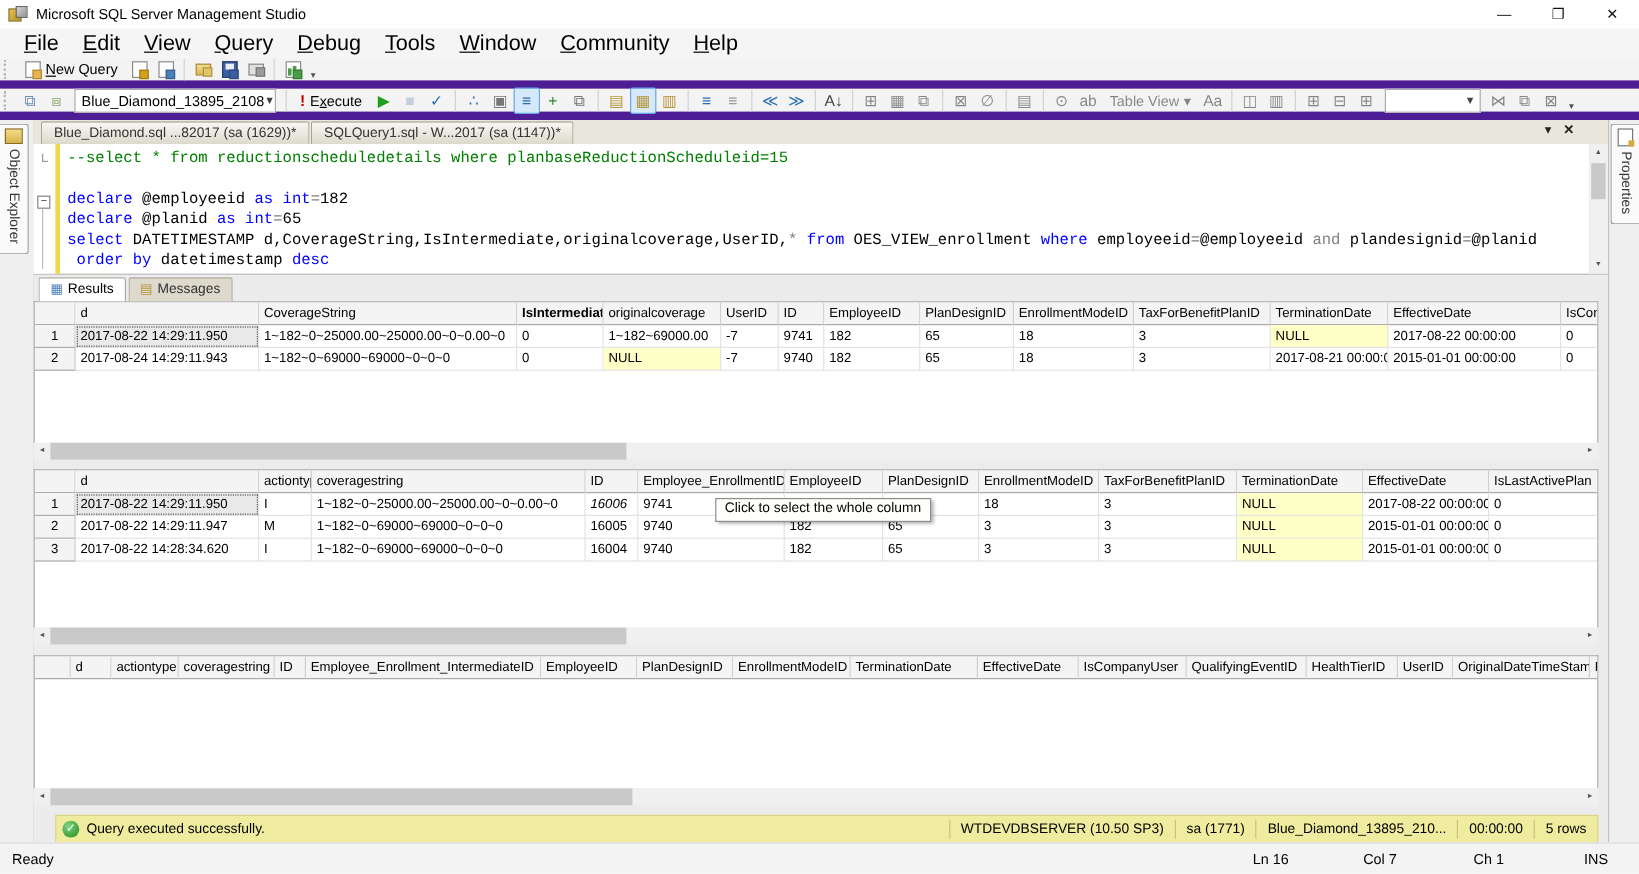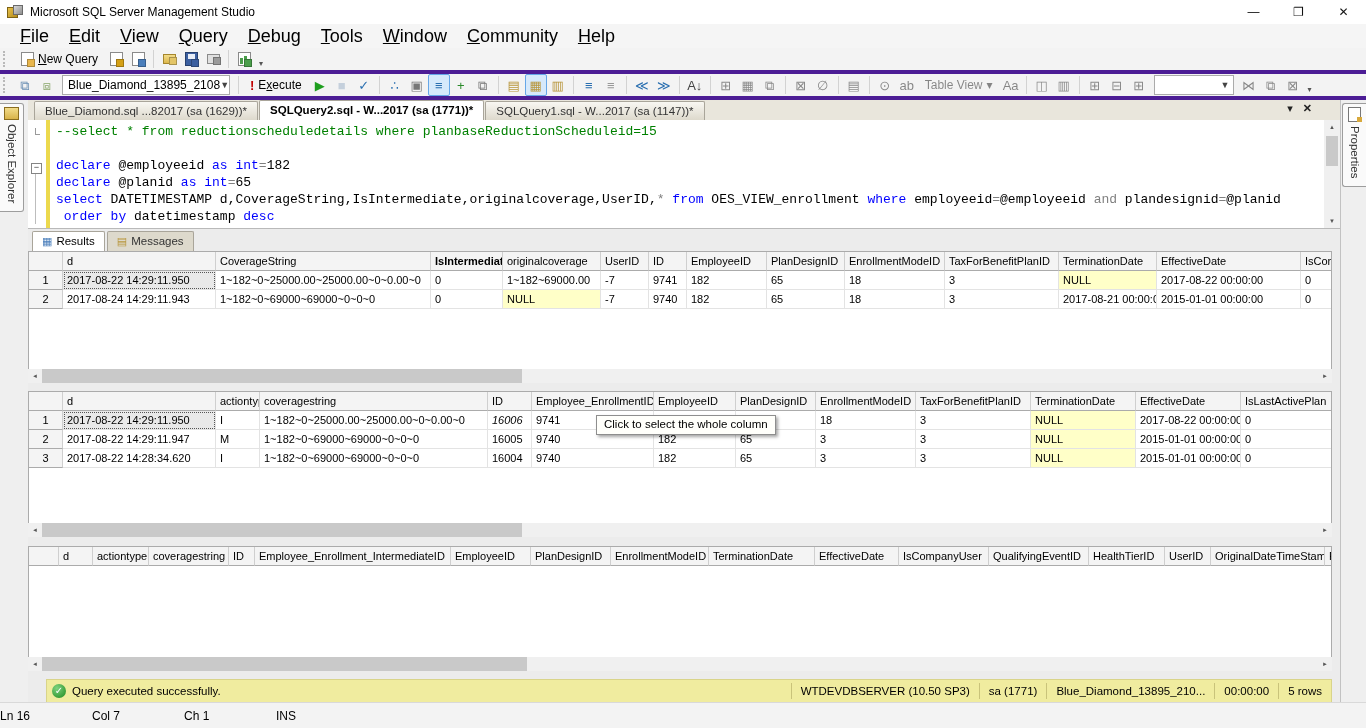--- a/index.html
+++ b/index.html
@@ -14,21 +14,21 @@
   #appicon .a2{position:absolute;left:6px;top:0;width:8px;height:8px;background:linear-gradient(135deg,#d8d8d8,#8f8f8f);border:1px solid #6a6a6a;}
   #wtitle{font-size:12px;color:#000;}
   #wincontrols{margin-left:auto;display:flex;height:24px;}
   .wbtn{width:45px;height:24px;display:flex;align-items:center;justify-content:center;font-size:12px;color:#111;}
   
   #menubar{position:absolute;left:0;top:24px;width:1366px;height:24px;background:#f5f5f5;
            display:flex;align-items:center;padding-left:10px;box-sizing:border-box;}
   .menu-item{padding:0 10px;height:22px;line-height:22px;font-size:18px;}
   
   .toolbar{position:absolute;left:0;width:1366px;height:26px;background:#f3f3f3;
-           display:flex;align-items:center;box-sizing:border-box;border-bottom:4px solid #4c1d95;}
+           display:flex;align-items:center;box-sizing:border-box;border-bottom:7px solid #4c1d95;}
   #tb1{top:48px;} #tb2{top:74px;}
   .grip{width:5px;height:16px;margin:0 4px 0 3px;border-left:2px dotted #b9b9b9;}
   .tsep{width:1px;height:18px;background:#d2d2d2;margin:0 4px;}
   .tbtn{height:22px;min-width:22px;display:flex;align-items:center;justify-content:center;
         border:1px solid transparent;border-radius:2px;padding:0 2px;box-sizing:border-box;}
   .tbtn .g{font-size:13px;line-height:13px;}
   .tbtn.sel{border-color:#66a7e8;background:#d6e9fb;}
   .tbtn.dis{opacity:.45;}
   .tbtn.labeled{padding:0 6px;gap:4px;font-size:12px;white-space:nowrap;}
   .excl{color:#c00000;font-weight:bold;font-size:13px;}
@@ -330,21 +330,20 @@
 <div id="rightstrip">
   <div class="side-tab">
     <span class="mini-prop"></span>
     <span class="vtext">Properties</span>
   </div>
 </div>
 
 <div id="center">
   <div id="docwell">
     <div class="dtab">Blue_Diamond.sql ...82017 (sa (1629))*</div>
-      <div class="dtab active">SQLQuery2.sql - W...2017 (sa (1771))*</div>
       <div class="dtab">SQLQuery1.sql - W...2017 (sa (1147))*</div>
       <div id="wellbtns">
       <span>▾</span>
       <span style="font-weight:bold;">✕</span>
     </div>
   </div>
 
   <div id="editor">
     <div id="edmargin">
       <span id="edcorner"></span>
@@ -551,17 +550,18 @@
         <span class="eseg">Blue_Diamond_13895_210...</span>
         <span class="eseg">00:00:00</span>
         <span class="eseg">5 rows</span>
       </div>
   </div>
 </div>
 
 <div id="tooltip">Click to select the whole column</div>
 
 <div id="statusbar">
+  <span id="sbready">Ready</span>
   <span class="sbfield">Ln 16</span>
   <span class="sbfield">Col 7</span>
   <span class="sbfield">Ch 1</span>
   <span id="sbins">INS</span>
 </div>
 
 </body></html>

